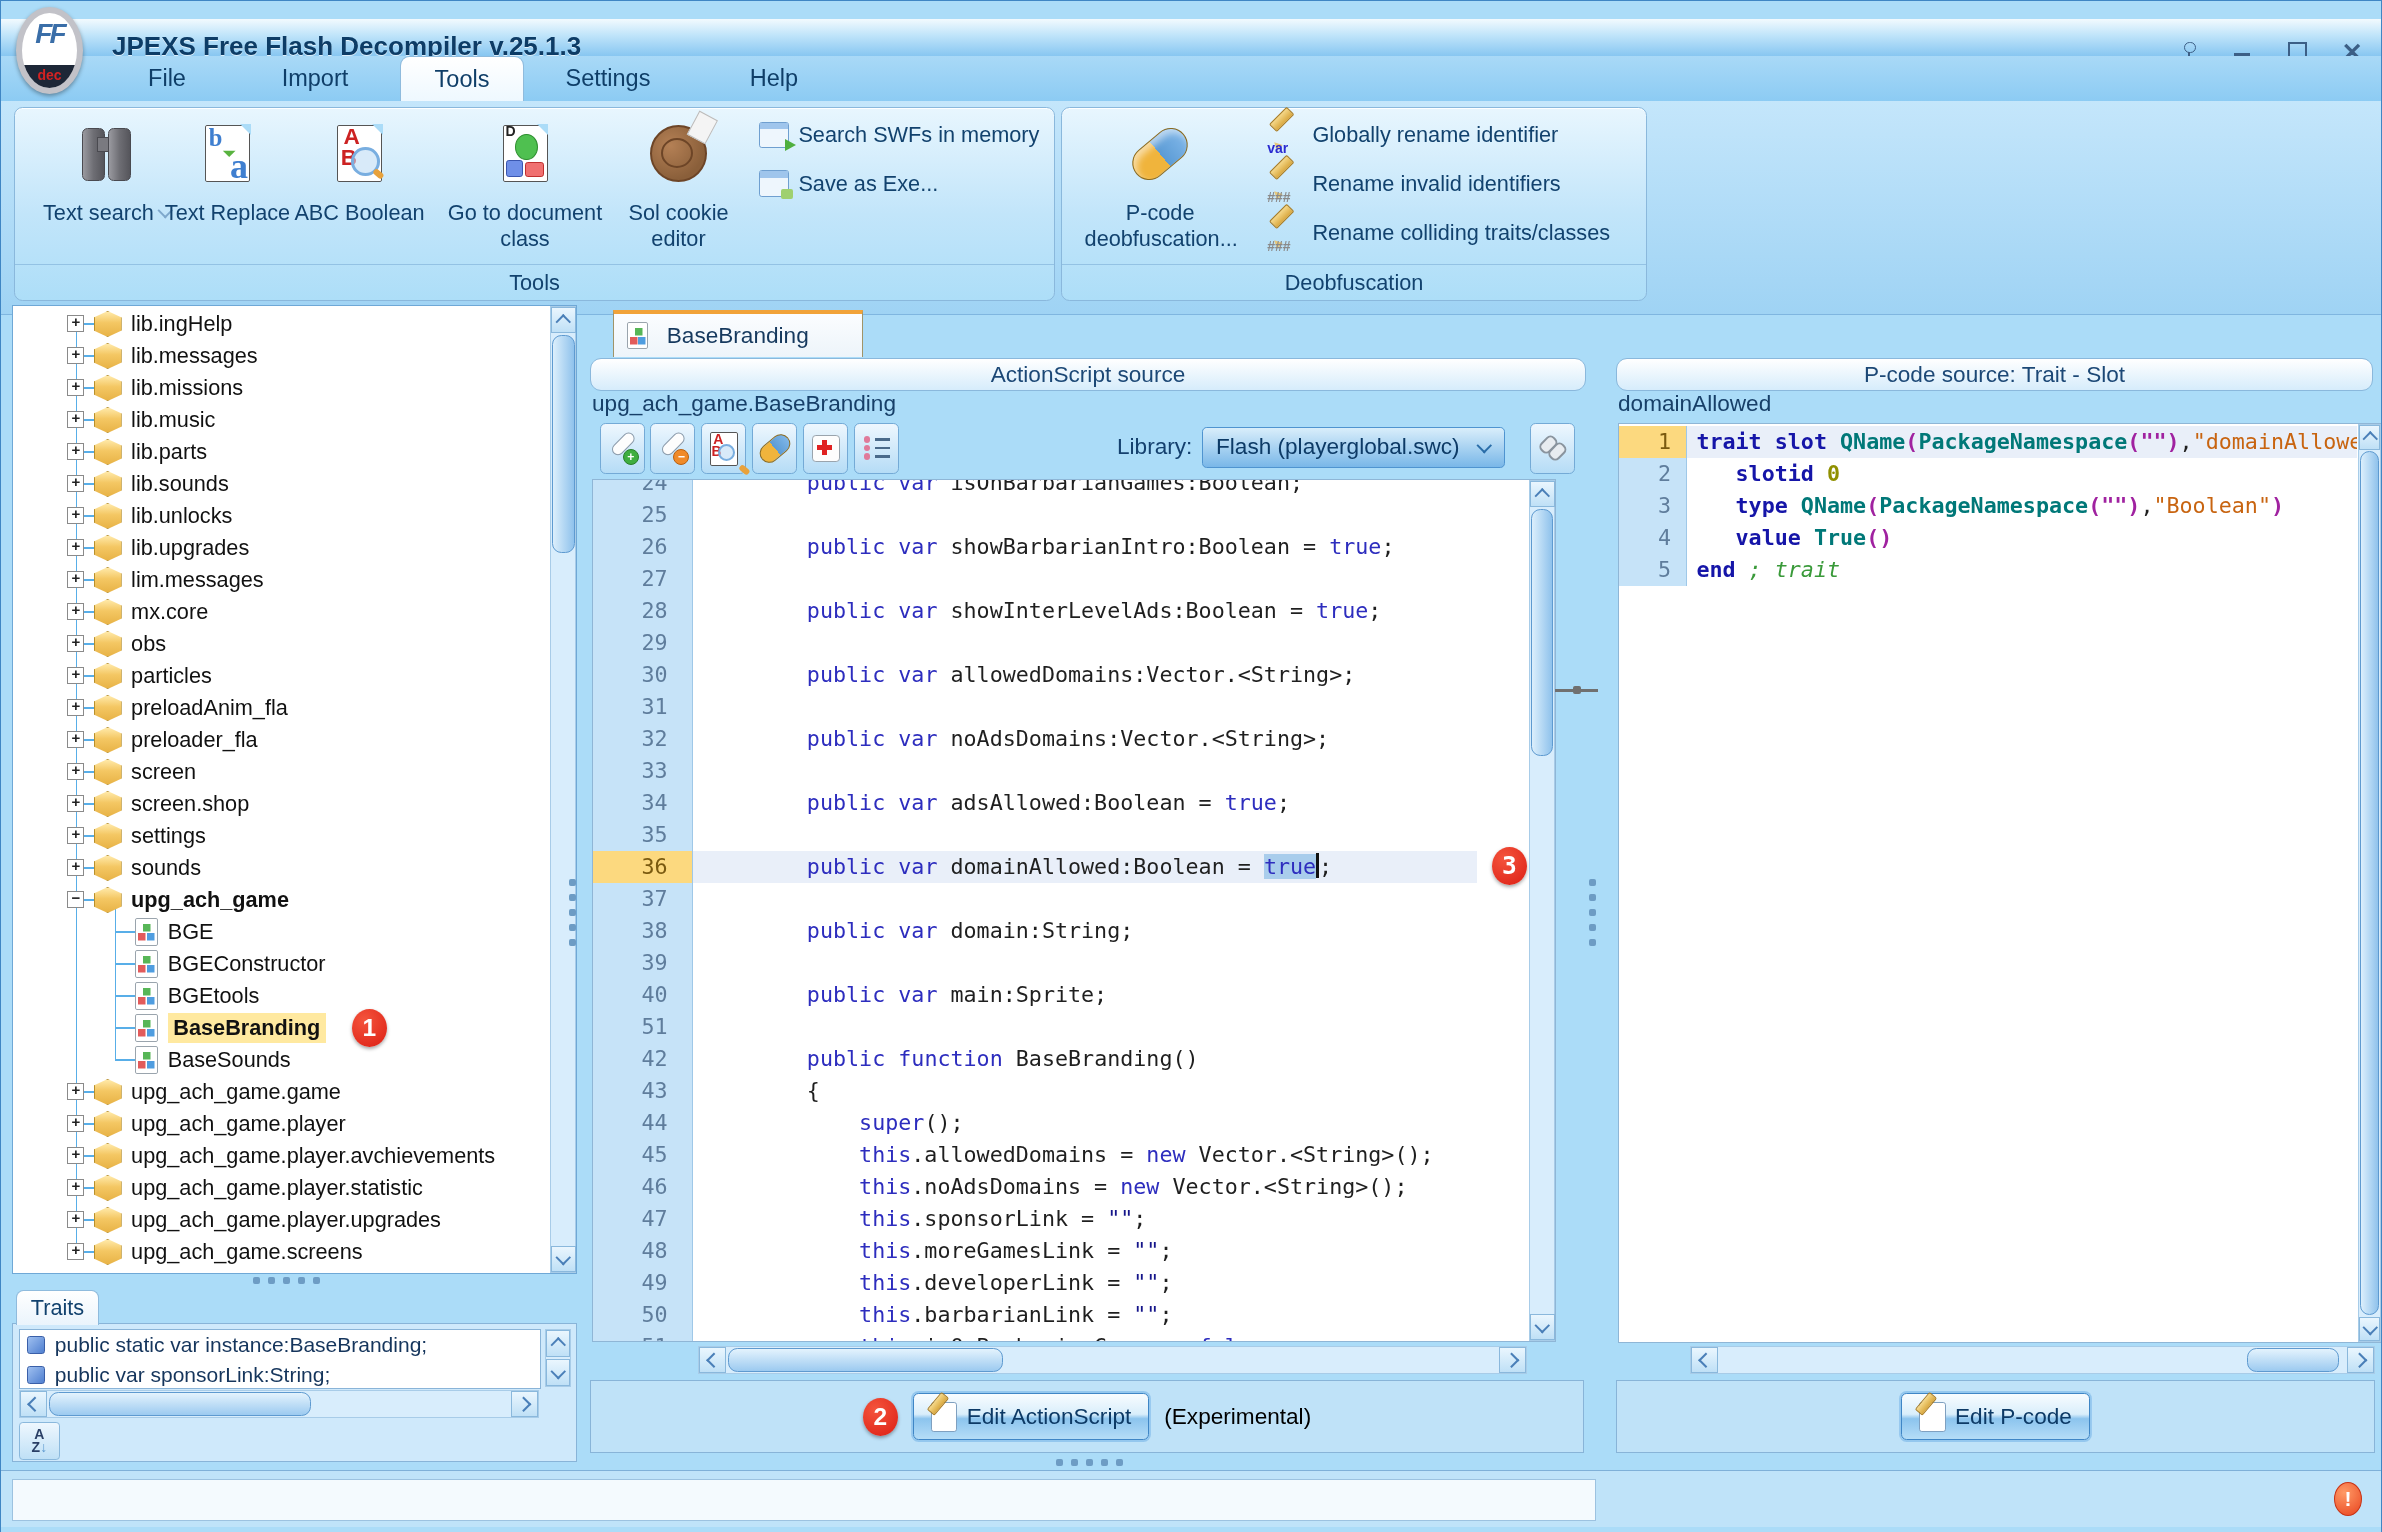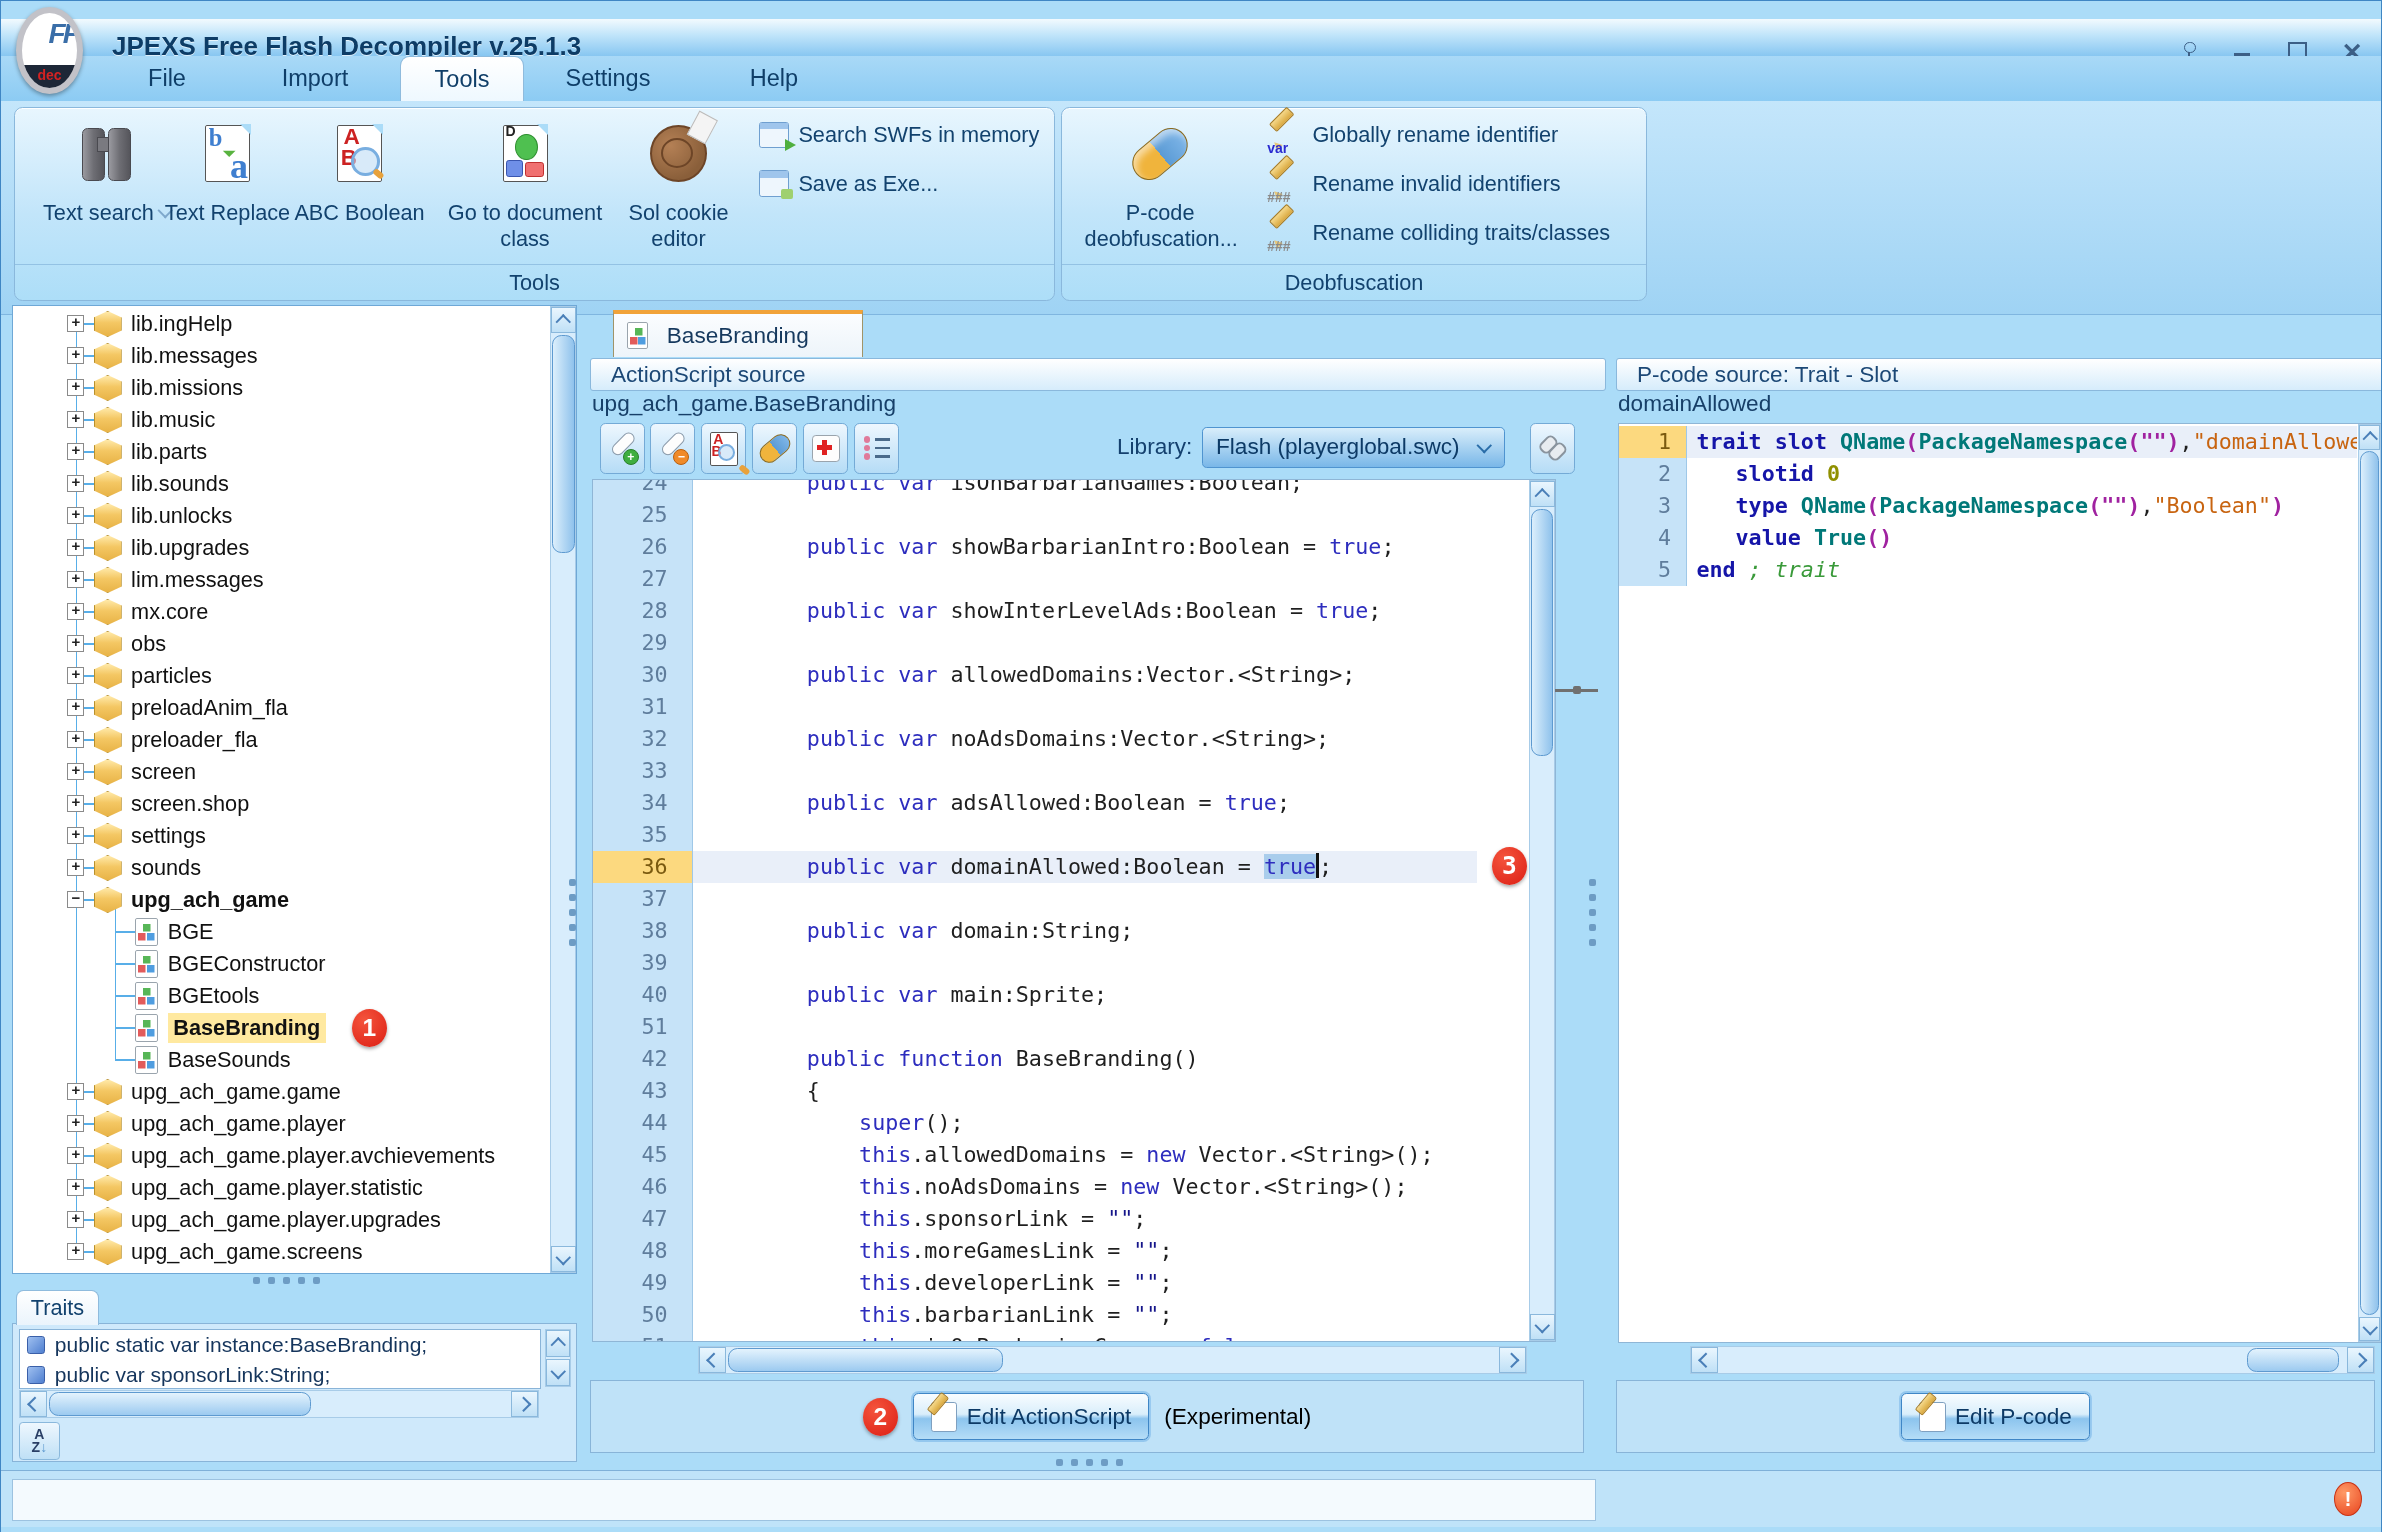--- a/index.html
+++ b/index.html
@@ -4,21 +4,21 @@
 <style>
   html,body{margin:0;padding:0;background:#6fb3e4;font-family:"Liberation Sans",sans-serif;}
   .window{position:relative;width:2382px;height:1533px;background:#abdcf8;overflow:hidden;
     border:1.9px solid #3f86c4;box-sizing:border-box;}
   
   .titlebar{position:absolute;left:0;top:18px;width:100%;height:55px;
     background:linear-gradient(180deg,#f2fafe 0%,#bfe4fa 30%,#7cc0ef 75%,#9ed4f6 100%);
     border-bottom:0.9px solid #7fb6e0;}
   .logo{position:absolute;left:15px;top:5.6px;width:55px;height:75px;border-radius:50%;
     background:#fff;border:6.6px solid #c2c2c8;box-shadow:0 1.9px 4.7px rgba(0,0,0,.35);overflow:hidden;z-index:60;}
-  .logo .ff{position:absolute;left:0;top:5.6px;width:100%;text-align:right;
+  .logo .ff{position:absolute;left:0;top:5.6px;width:100%;text-align:center;
     font-style:italic;font-weight:bold;font-size:28px;color:#3a6ea8;letter-spacing:-2.8px;}
   .logo .dec{position:absolute;left:0;bottom:0;width:100%;height:22.6px;background:#1d2737;
     color:#d42222;font-weight:bold;font-size:14px;text-align:center;line-height:21px;}
   .apptitle{position:absolute;left:111px;top:12.2px;font-size:26px;font-weight:bold;color:#0d3c66;
     text-shadow:0 0.9px 0 rgba(255,255,255,.7);}
   .winbtns{position:absolute;right:17px;top:22.6px;display:flex;gap:32px;align-items:center;}
   .winbtn{width:22.6px;height:22.6px;position:relative;color:#3c5f86;}
   .pin-glyph{position:absolute;left:6.6px;top:0;width:9.4px;height:9.4px;border:1.9px solid #3c5f86;border-radius:50%;}
   .pin-glyph::after{content:"";position:absolute;left:2.8px;top:9.4px;width:1.9px;height:8.5px;background:#3c5f86;}
   .min-glyph{position:absolute;left:1.9px;top:11.3px;width:16px;height:4.7px;background:#3c5f86;}
@@ -83,23 +83,23 @@
     background:linear-gradient(90deg,#f0b43c 0%,#f0b43c 50%,#5b9bd5 50%,#7fb6e8 100%);
     border:0.9px solid #8a6a20;}
   .i-pencil{position:relative;width:32px;height:32px;}
   .i-pencil .shaft{position:absolute;left:5.6px;top:1.9px;width:22.6px;height:9.4px;background:linear-gradient(180deg,#f6d98a,#d9a83f);
     border:0.9px solid #a87a20;transform:rotate(-45deg);transform-origin:left bottom;border-radius:1.9px;}
   .i-pencil .tip{position:absolute;left:1.9px;top:22.6px;width:0;height:0;border-top:4.7px solid transparent;
     border-bottom:4.7px solid transparent;border-right:8.5px solid #e8c87a;transform:rotate(45deg);}
   .i-pencil .sub{position:absolute;left:-3.8px;bottom:-5.6px;font-size:14px;font-weight:bold;}
   .sub-var{color:#2a2ad0;} .sub-hash{color:#8a8a8a;}
   
-  .hdr-bar{position:absolute;height:31px;border:0.9px solid #8ab8dc;border-radius:3px;
-    background:linear-gradient(180deg,#ffffff,#d6ecfb);text-align:left;line-height:31px;
-    font-size:22.6px;color:#1c4876;padding-left:20px;}
+  .hdr-bar{position:absolute;height:31px;border:0.9px solid #8ab8dc;border-radius:11px;
+    background:linear-gradient(180deg,#ffffff,#d6ecfb);text-align:center;line-height:31px;
+    font-size:22.6px;color:#1c4876;}
   .classname{position:absolute;font-size:22.6px;color:#173f68;}
   
   .tree-panel{position:absolute;left:11.3px;top:304px;width:565px;height:969px;background:#fff;
     border:1.9px solid #6fa8d6;box-sizing:border-box;overflow:hidden;}
   .tree{position:absolute;left:0;top:1.9px;right:28px;bottom:0;}
   .treeline-main{position:absolute;left:63px;top:16px;width:0;border-left:1.9px solid #58aee8;}
   .treeline-child{position:absolute;left:102px;width:0;border-left:1.9px solid #58aee8;}
   .trow{position:relative;height:32px;display:flex;align-items:center;font-size:21.7px;color:#111;white-space:nowrap;}
   .trow.root{padding-left:54px;} .trow.child{padding-left:122px;}
   .trow .stub{position:absolute;top:15px;height:1.9px;background:#58aee8;}

